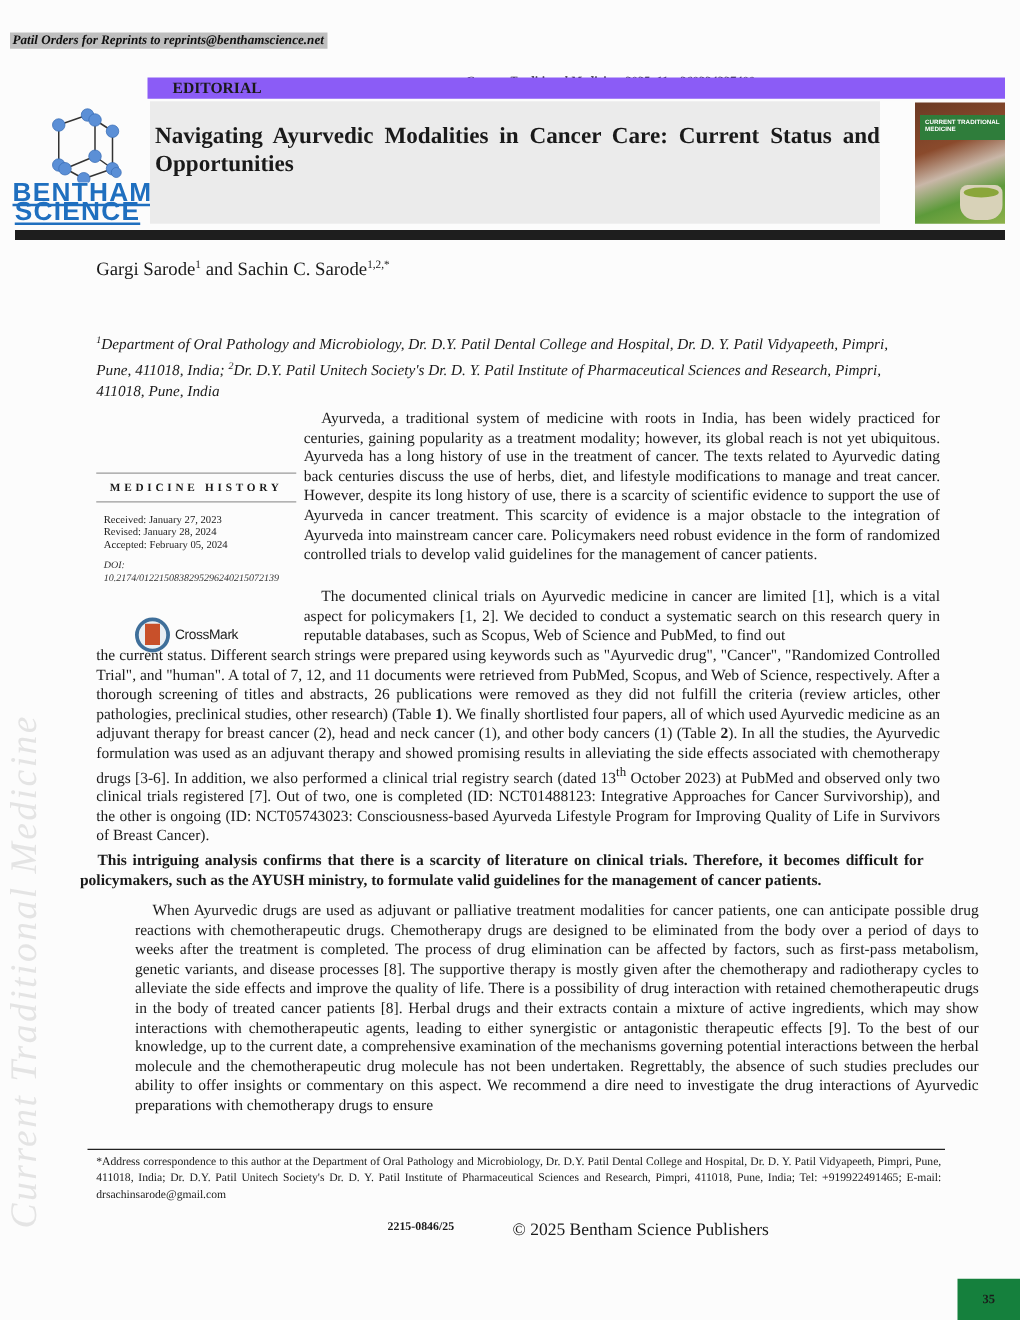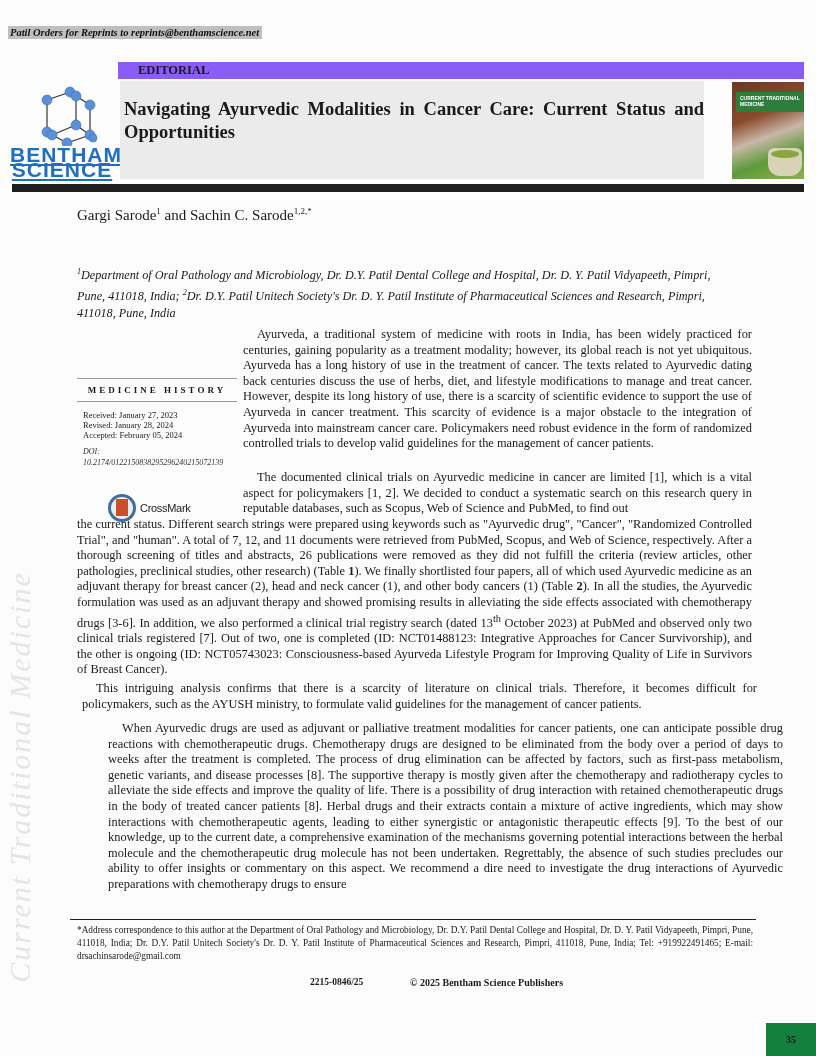--- a/index.html
+++ b/index.html
@@ -33,26 +33,26 @@
   .history .dates { font-size:8.5px; line-height:10px; padding:8px 0 0 6px; }
   .history .doi { font-size:8px; font-style:italic; line-height:10.5px; padding:7px 0 0 6px; color:#333; }
   .crossmark { left:108px; top:474px; width:110px; height:30px;margin-top:20px; }
   .crossmark .circ { position:absolute; left:0; top:0; width:28px; height:28px; border-radius:50%; border:3px solid #3f6f9a; box-sizing:border-box; background:#e9eef3; }
   .crossmark .ribbon { position:absolute; left:8px; top:5px; width:12px; height:17px; background:#c8502a; }
   .crossmark .ctext { position:absolute; left:32px; top:8px; font-family:"Liberation Sans", sans-serif; font-size:11px; color:#222; letter-spacing:-0.3px; }
   .body-text { font-size:12.4px; line-height:15.6px; text-align:justify; }
   .p1 { left:243px; top:327px; width:509px; text-indent:14px; }
   .p2a { left:243px; top:470px; width:509px; text-indent:14px; }
   .p2b { left:77px; top:517px; width:675px; }
-  .p3 { left:82px; top:681px; width:675px; text-indent:14px; }
+  .p3 { left:64px; top:681px; width:675px; text-indent:14px;font-weight:bold; }
   .p4 { left:68px; top:721px; width:675px; text-indent:14px;margin-left:40px; }
   .fn-rule { left:70px; top:919px; width:686px; height:1px; background:#222; }
   .footnote { left:77px; top:924px; width:676px; font-size:9.3px; line-height:13px; text-align:justify; }
   .issn { left:310px; top:977px; font-size:9.5px; font-weight:bold; }
-  .copy { left:410px; top:977px; font-size:10px; font-weight:bold; }
+  .copy { left:410px; top:977px; font-size:14px; font-weight:normal; }
   .pageno { left:766px; top:1023px; width:50px; height:33px; background:#15803d; font-size:10px; font-weight:bold; text-align:center; line-height:33px; }
   .watermark { left:-250px; top:760px; width:540px; transform:rotate(-90deg); transform-origin:center; font-size:30px; font-style:italic;
                color:#e4e4e4; text-align:center; letter-spacing:2px; }
 </style>
 </head>
 <body>
 
 <div class="abs watermark">Current Traditional Medicine</div>
 
 <div class="abs reprint">Patil Orders for Reprints to reprints@benthamscience.net</div>

